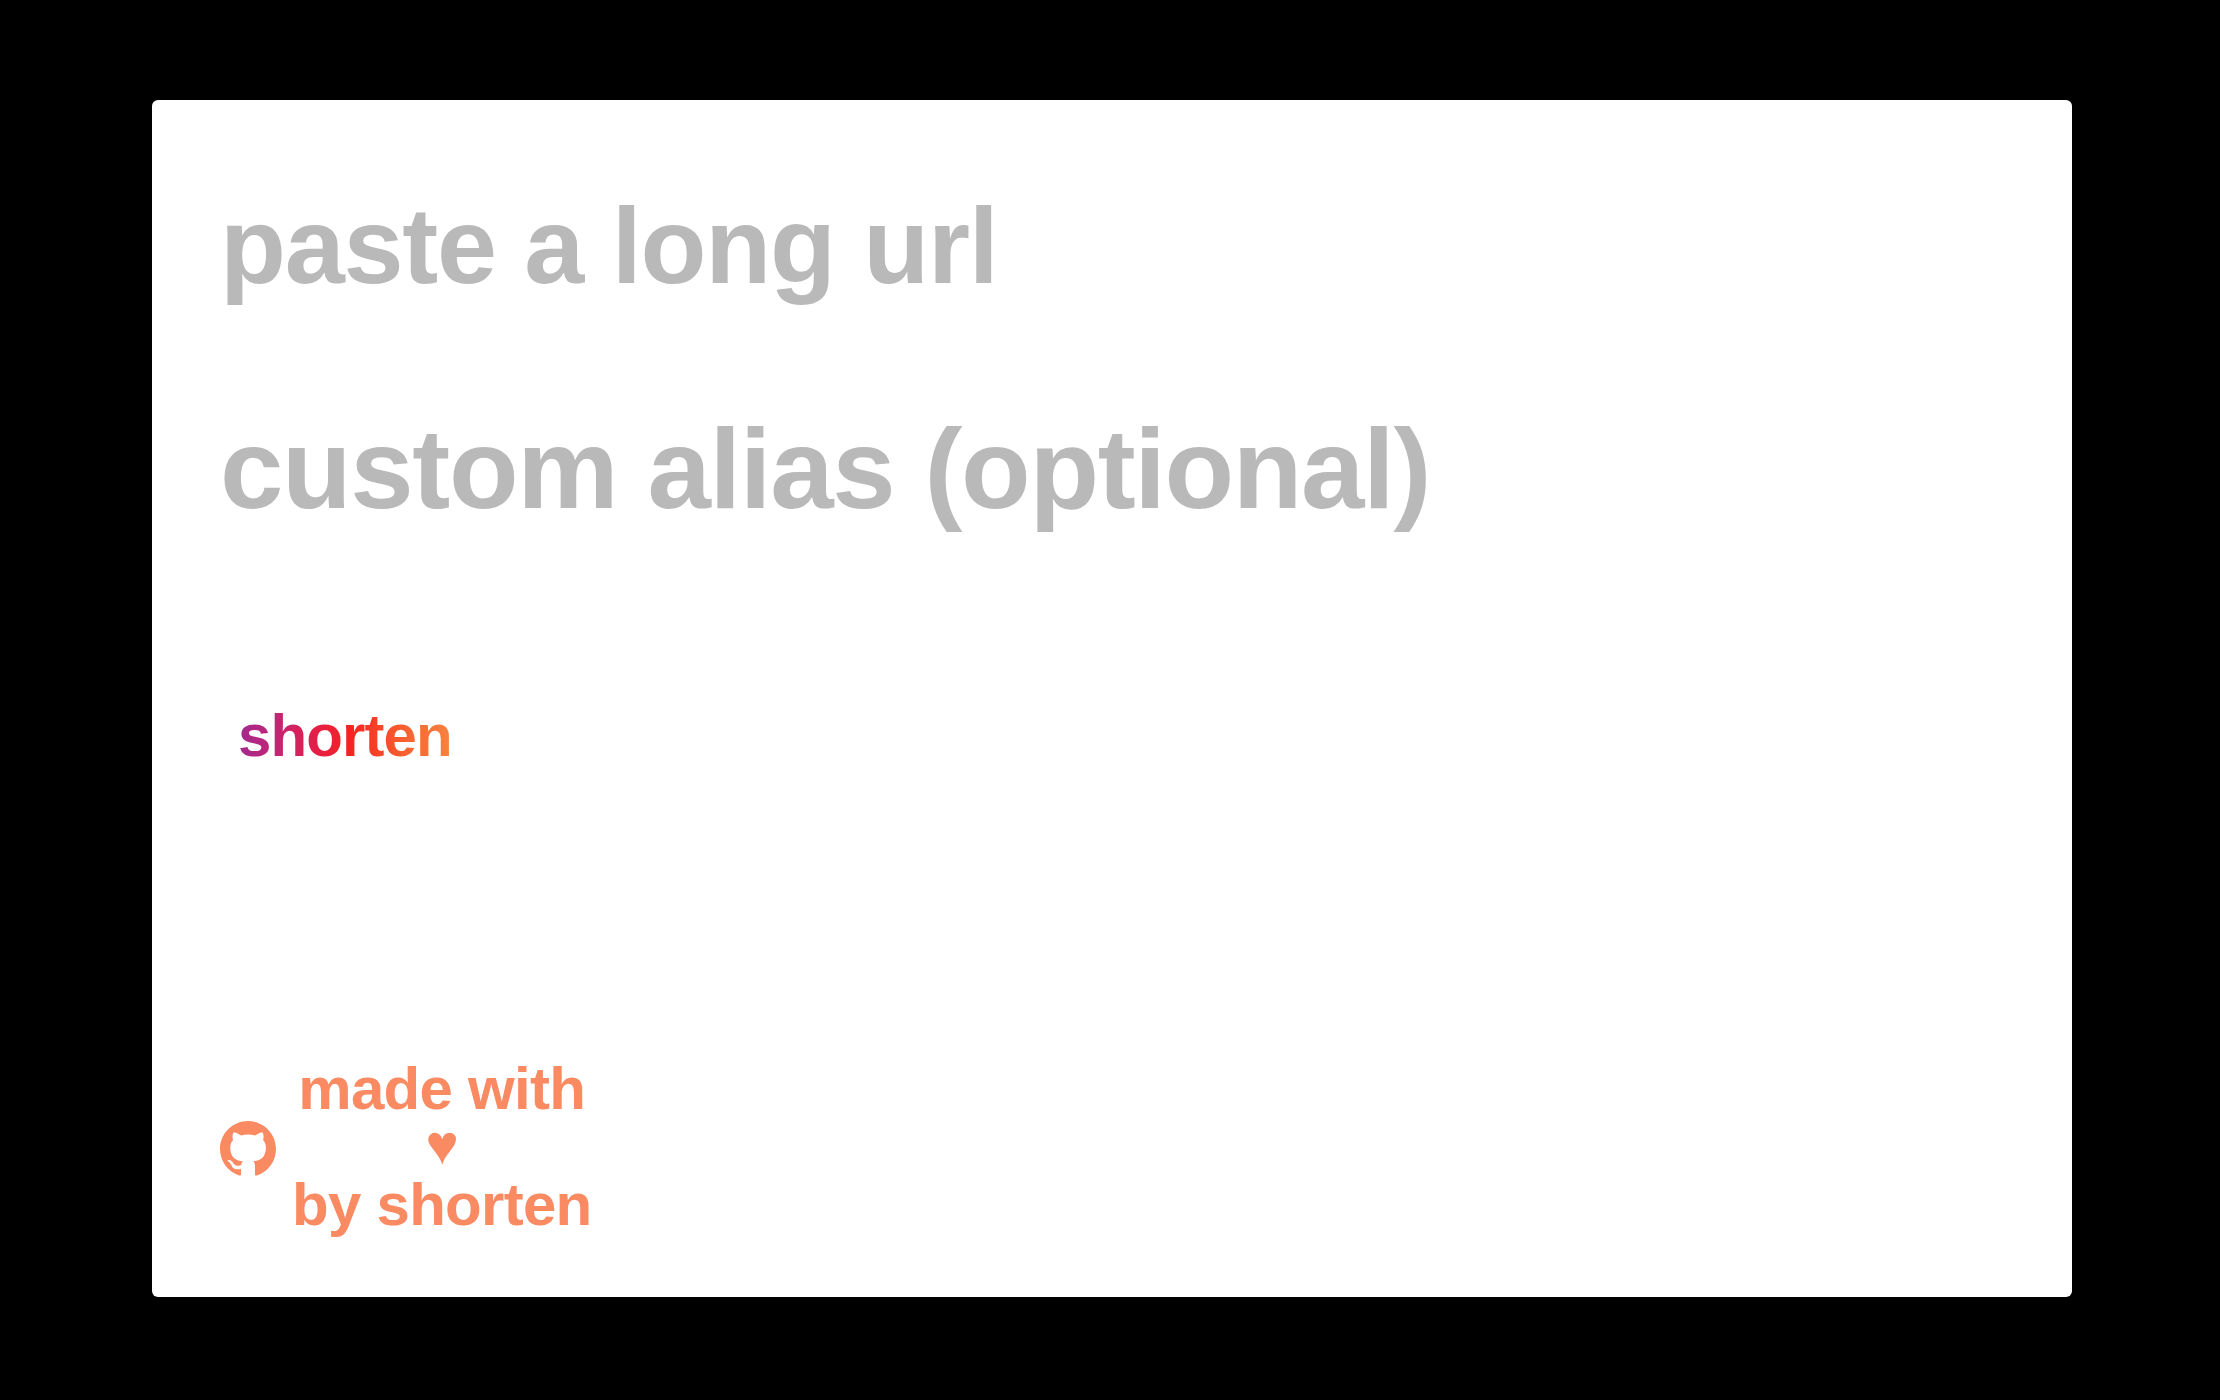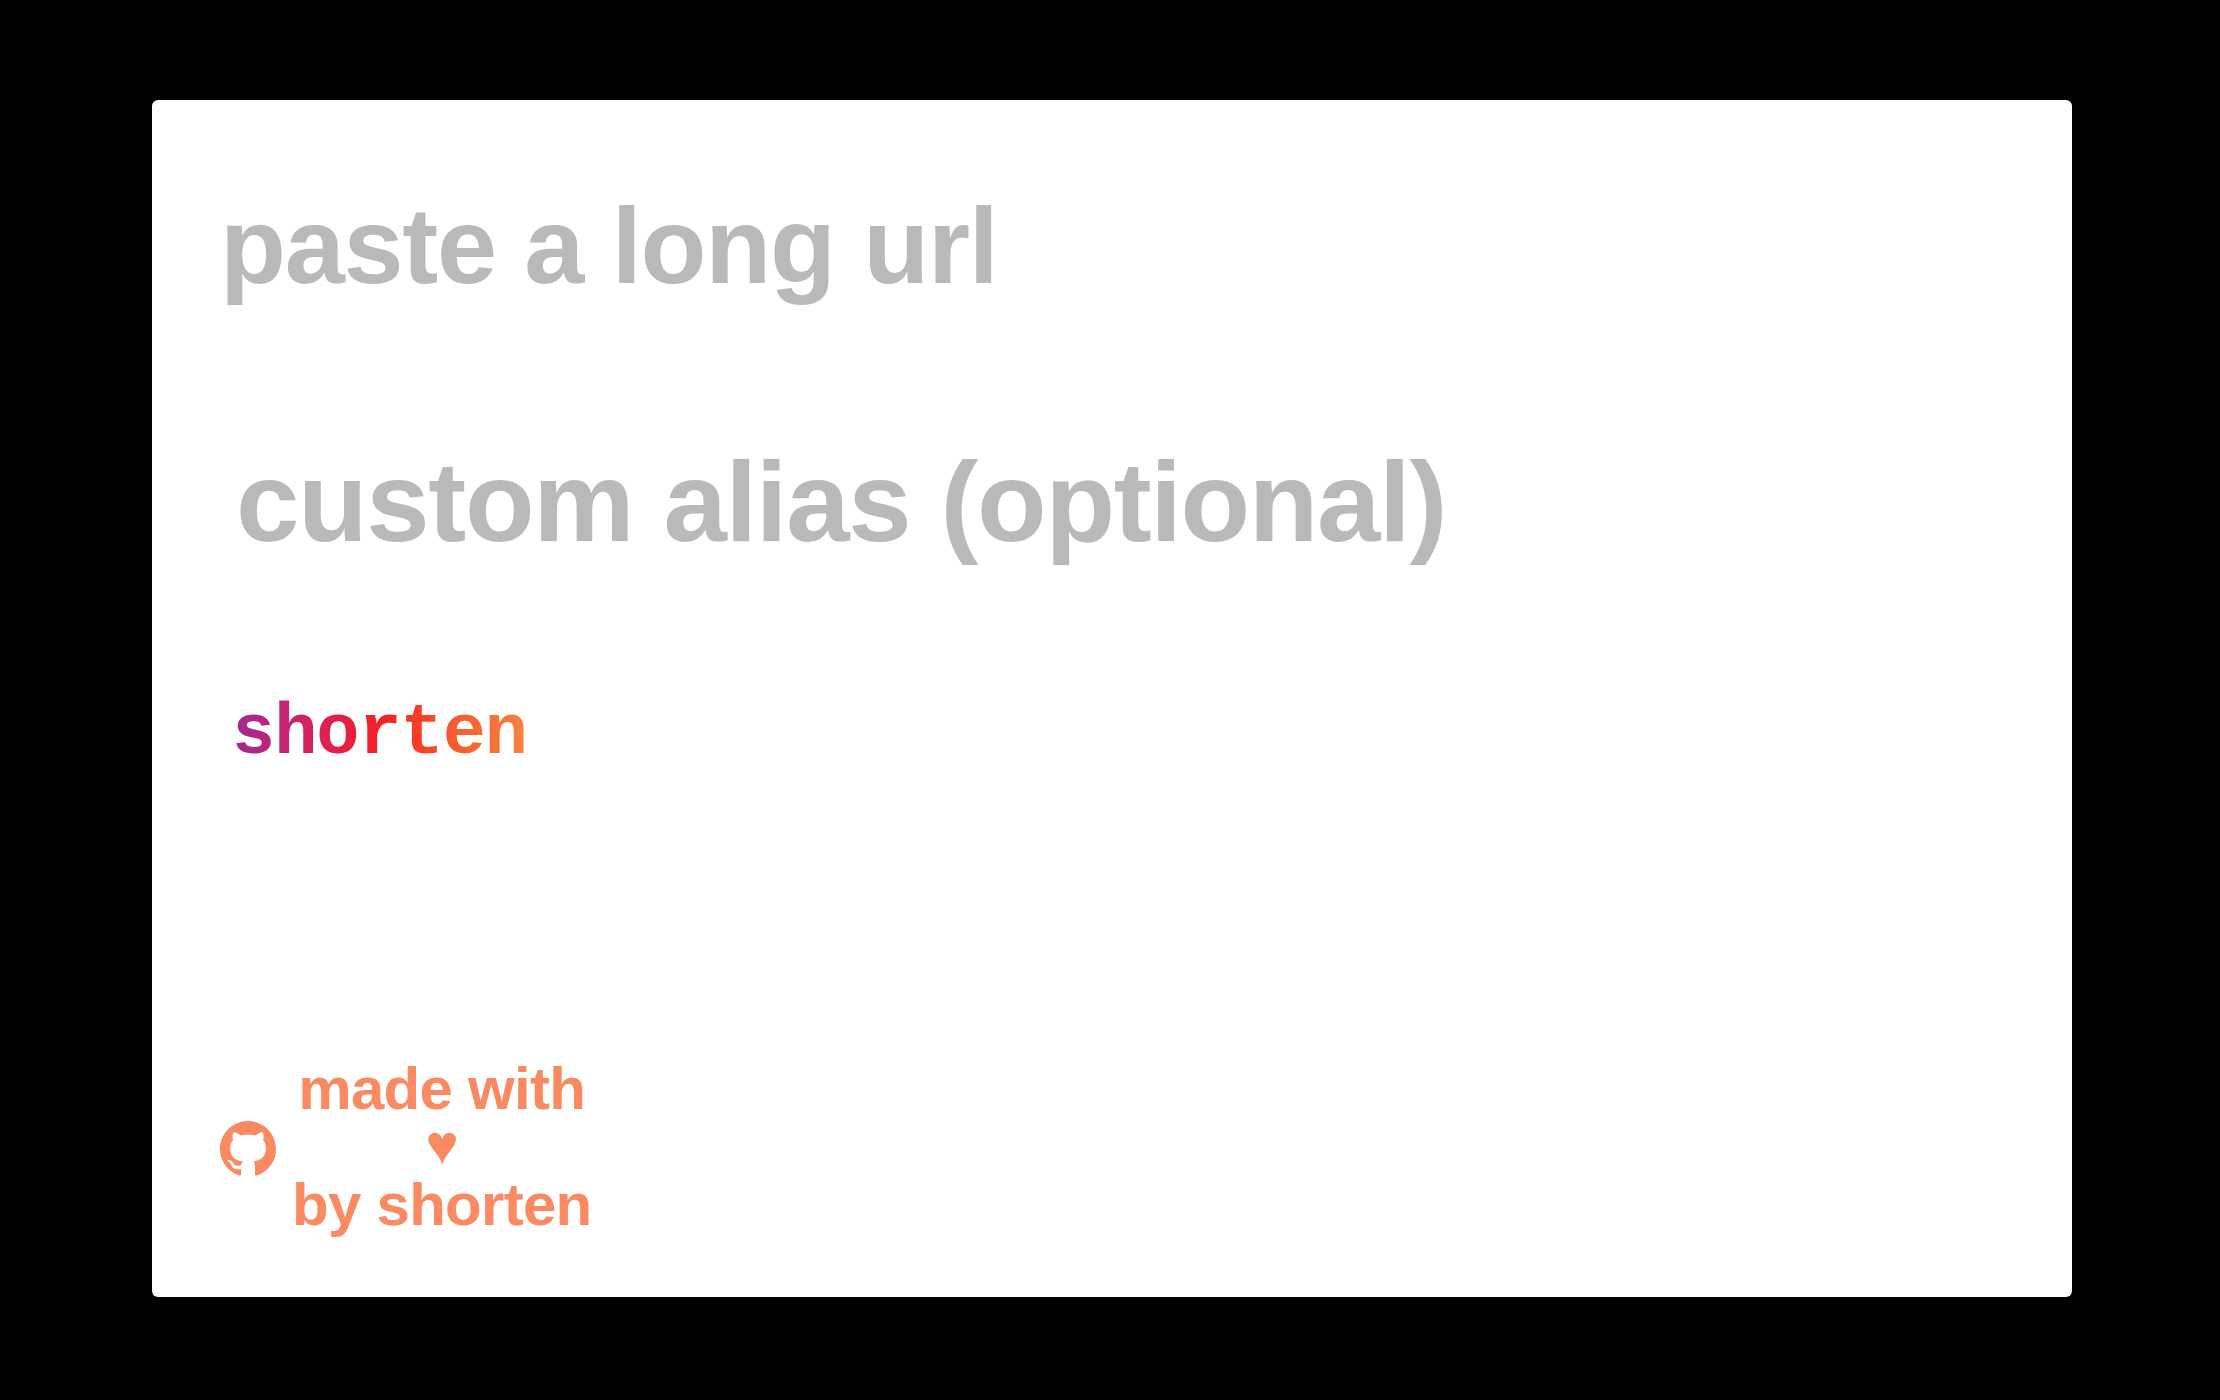--- a/index.html
+++ b/index.html
@@ -74,25 +74,24 @@
   }
   #url-input::placeholder {
     color: #b9b9b9;
     opacity: 1;
   }
 
   
   #alias-input-row {
     position: absolute;
     left: 0;
-    top: 321px;
+    top: 288px;
     height: 160px;
     display: flex;
     align-items: center;
-    margin-left: 16px;
   }
   #alias-input {
     font-size: 114px;
     color: #2a2a2a;
     caret-color: #f4613c;
     width: 1800px;
     padding: 0;
   }
   #alias-input::placeholder {
     color: #b9b9b9;
@@ -106,25 +105,25 @@
     top: 570px;
     height: 130px;
     display: flex;
     align-items: center;
   }
   #shorten-button {
     display: inline-block;
     border: none;
     background: transparent;
     padding: 0;
-    margin: 12px;
+    margin: 18px;
     cursor: pointer;
-    font-family: Liberation Mono, monospace;
+    font-family: Liberation Sans, sans-serif;
     font-weight: 700;
-    font-size: 72px;
+    font-size: 60px;
     letter-spacing: -0.015em;
     line-height: 1.05;
     white-space: nowrap;
     background-image: linear-gradient(
         90deg,
         #a02a8e 0%,
         #c52474 18%,
         #e31f47 36%,
         #f42222 52%,
         #f74528 66%,

